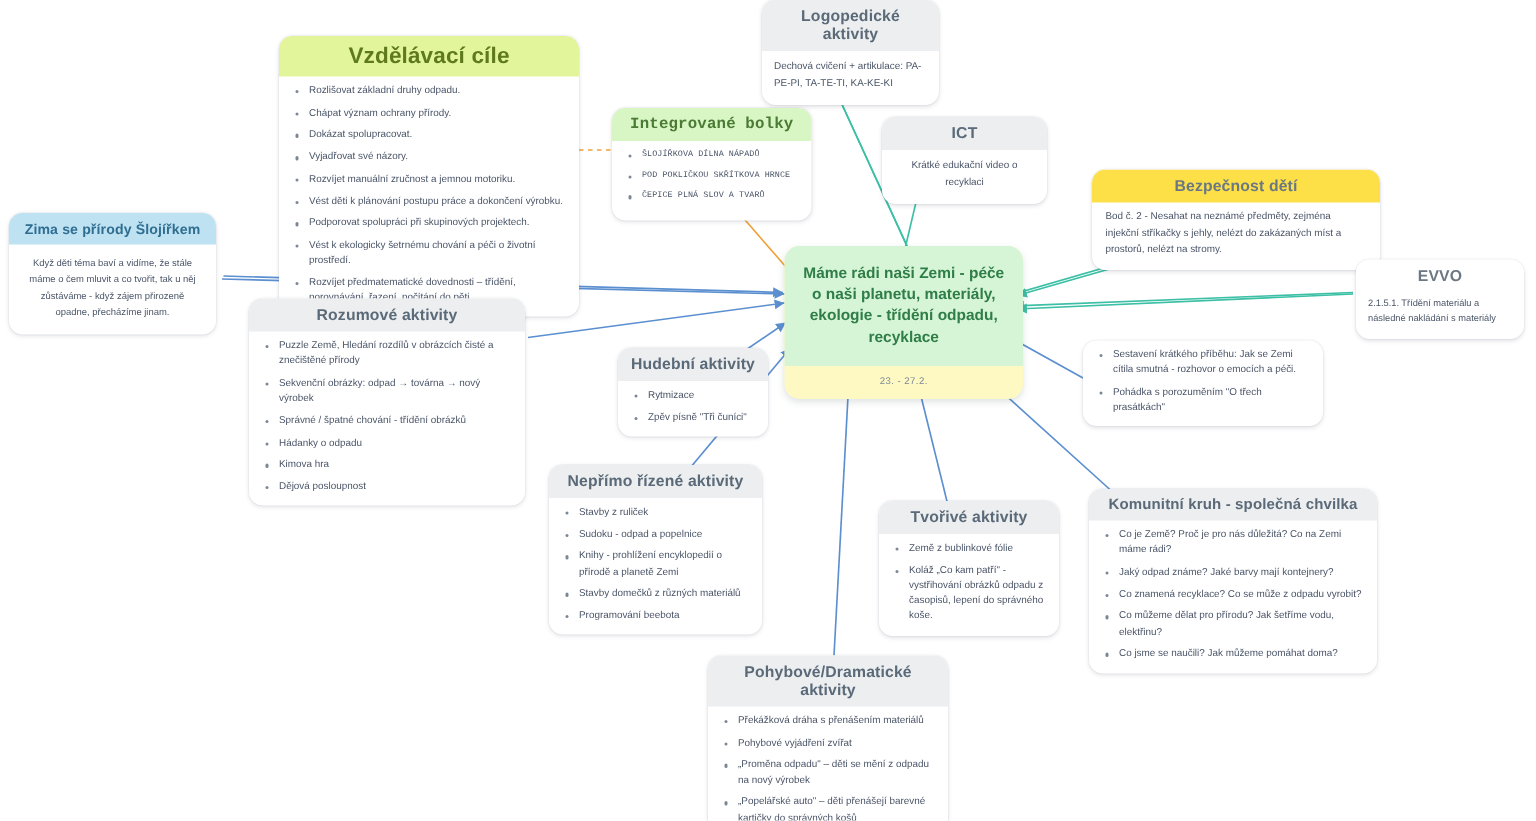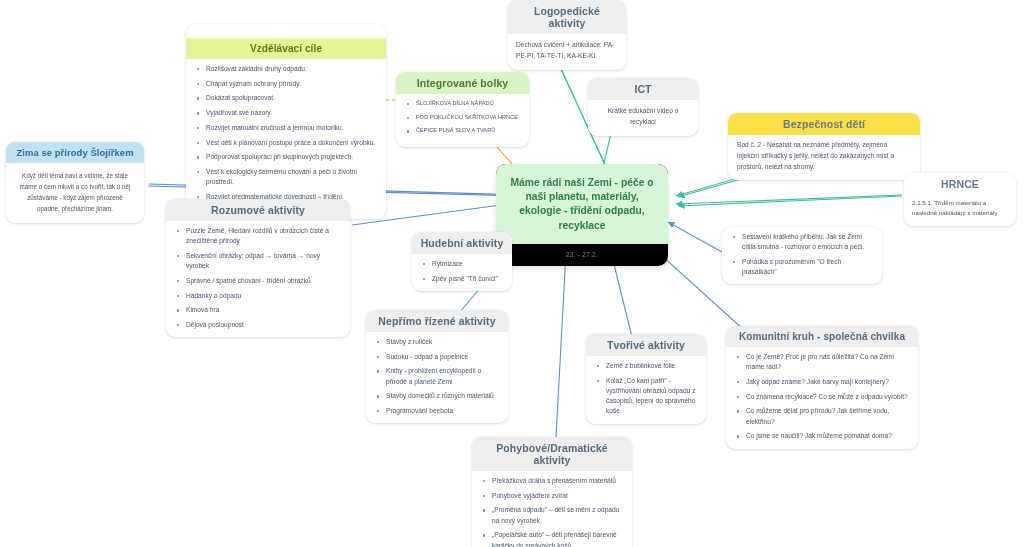--- a/index.html
+++ b/index.html
@@ -28,43 +28,43 @@
   
   .hd-grey{background:#eceef0;color:#5b6a78;}
   .hd-green{background:#d8f5c4;color:#4a7a34;}
   .hd-lime{background:#e3f59a;color:#5f7a1e;}
   .hd-blue{background:#bfe2f2;color:#2f6e91;}
   .hd-plain{background:#ffffff;color:#6b7884;}
 
   
   #n-vzdelavaci{left:186px;top:24px;width:200px;}
   #n-logopedicke{left:508px;top:0px;width:118px;}
-  #n-integrovane{left:396px;top:72px;width:133px;}
+  #n-integrovane{left:408px;top:72px;width:133px;font-family:Liberation Mono, monospace;}
   #n-ict{left:588px;top:78px;width:110px;}
   #n-bezpecnost{left:728px;top:113px;width:192px;}
   #n-evvo{left:904px;top:173px;width:112px;}
   #n-zima{left:6px;top:142px;width:138px;}
   #n-rozumove{left:166px;top:199px;width:184px;}
   #n-hudebni{left:412px;top:232px;width:100px;}
   #n-literarni{left:722px;top:227px;width:160px;}
   #n-neprimo{left:366px;top:310px;width:142px;}
   #n-tvorive{left:586px;top:334px;width:120px;}
   #n-komunitni{left:726px;top:326px;width:192px;}
   #n-pohybove{left:472px;top:437px;width:160px;}
 
   
-  #n-central{left:496px;top:164px;width:172px;border-radius:10px;
-    box-shadow:0 2px 5px rgba(60,90,70,.17);background:#000000;}
+  #n-central{left:523px;top:164px;width:159px;border-radius:10px;
+    box-shadow:0 2px 5px rgba(60,90,70,.17);background:#fef9c3;}
   #n-central .core{background:#d6f5d6;padding:12px 9px 11px;
     text-align:center;font-weight:bold;font-size:10.3px;line-height:1.38;
     color:#2f7d47;}
   #n-central .date{padding:7px 0 8px;text-align:center;font-size:6.4px;
     color:#7b8794;letter-spacing:.3px;}
 
-  #n-vzdelavaci .hd{font-size:10px;margin-top:14px;}
+  #n-vzdelavaci .hd{font-size:15px;}
   #n-integrovane li{font-size:5.6px;letter-spacing:.05px;margin-bottom:5px;}
   #n-zima .hd{font-size:9.4px;}
   #n-zima .bd{padding:7px 10px 9px;}
   #n-zima p.txt{text-align:center;font-size:6.3px;line-height:1.75;}
   #n-logopedicke .hd{background:#eceef0;}
   #n-logopedicke{width:118px;}
   #n-logopedicke .bd{padding:6px 8px 8px;}
   #n-ict .bd{padding:6px 7px 8px;text-align:center;}
   #n-bezpecnost .hd{background:#fde047;}
   #n-evvo .hd{background:#ffffff;}
@@ -162,21 +162,21 @@
   </div>
 
   <div class="node" id="n-bezpecnost">
     <div class="hd hd-plain">Bezpečnost dětí</div>
     <div class="bd">
       <p class="txt">Bod č. 2 - Nesahat na neznámé předměty, zejména injekční stříkačky s jehly, nelézt do zakázaných míst a prostorů, nelézt na stromy.</p>
     </div>
   </div>
 
   <div class="node" id="n-evvo">
-    <div class="hd hd-plain">HRNCE</div>
+    <div class="hd hd-plain">EVVO</div>
     <div class="bd">
       <p class="txt">2.1.5.1. Třídění materiálu a následné nakládání s materiály</p>
     </div>
   </div>
 
   <div class="node" id="n-zima">
     <div class="hd hd-blue">Zima se přírody Šlojířkem</div>
     <div class="bd">
       <p class="txt">Když děti téma baví a vidíme, že stále máme o čem mluvit a co tvořit, tak u něj zůstáváme - když zájem přirozeně opadne, přecházíme jinam.</p>
     </div>

